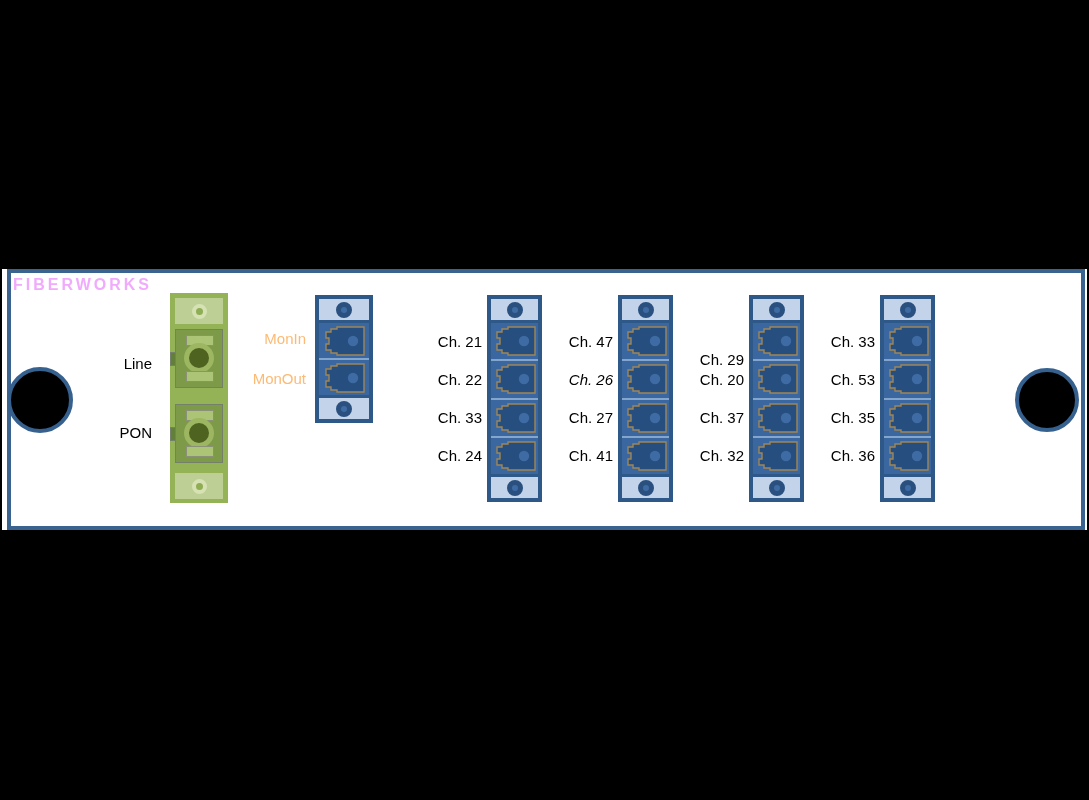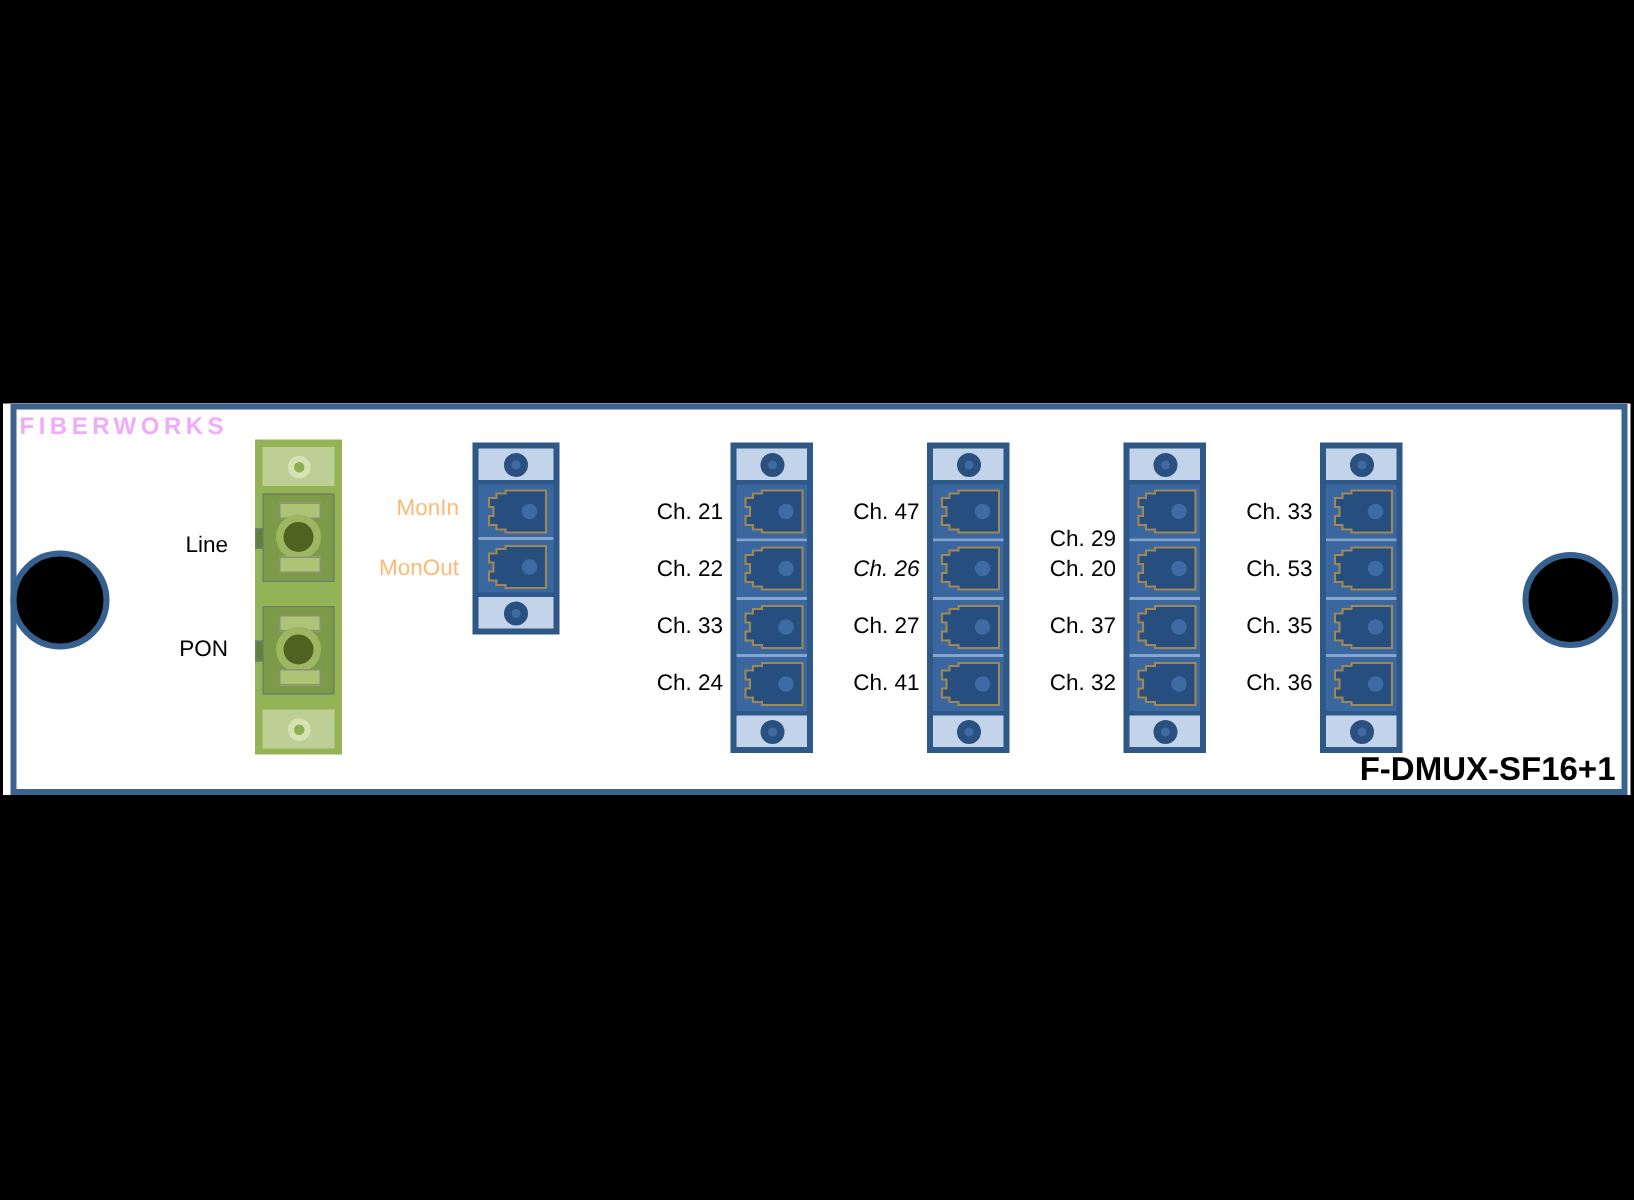--- a/index.html
+++ b/index.html
@@ -272,15 +272,14 @@
     <div class="gap3"></div>
     <div class="cap bottom">
         <div class="cap-dot"></div>
       </div>
   </div>
   <div class="label" style="left:815px;top:333px;width:60px;">Ch. 33</div>
   <div class="label" style="left:815px;top:371px;width:60px;">Ch. 53</div>
   <div class="label" style="left:815px;top:409px;width:60px;">Ch. 35</div>
   <div class="label" style="left:815px;top:447px;width:60px;">Ch. 36</div>
 
-  <div class="model">F-DMUX-SF16+1</div>
 
 </div>
 
 </body></html>

